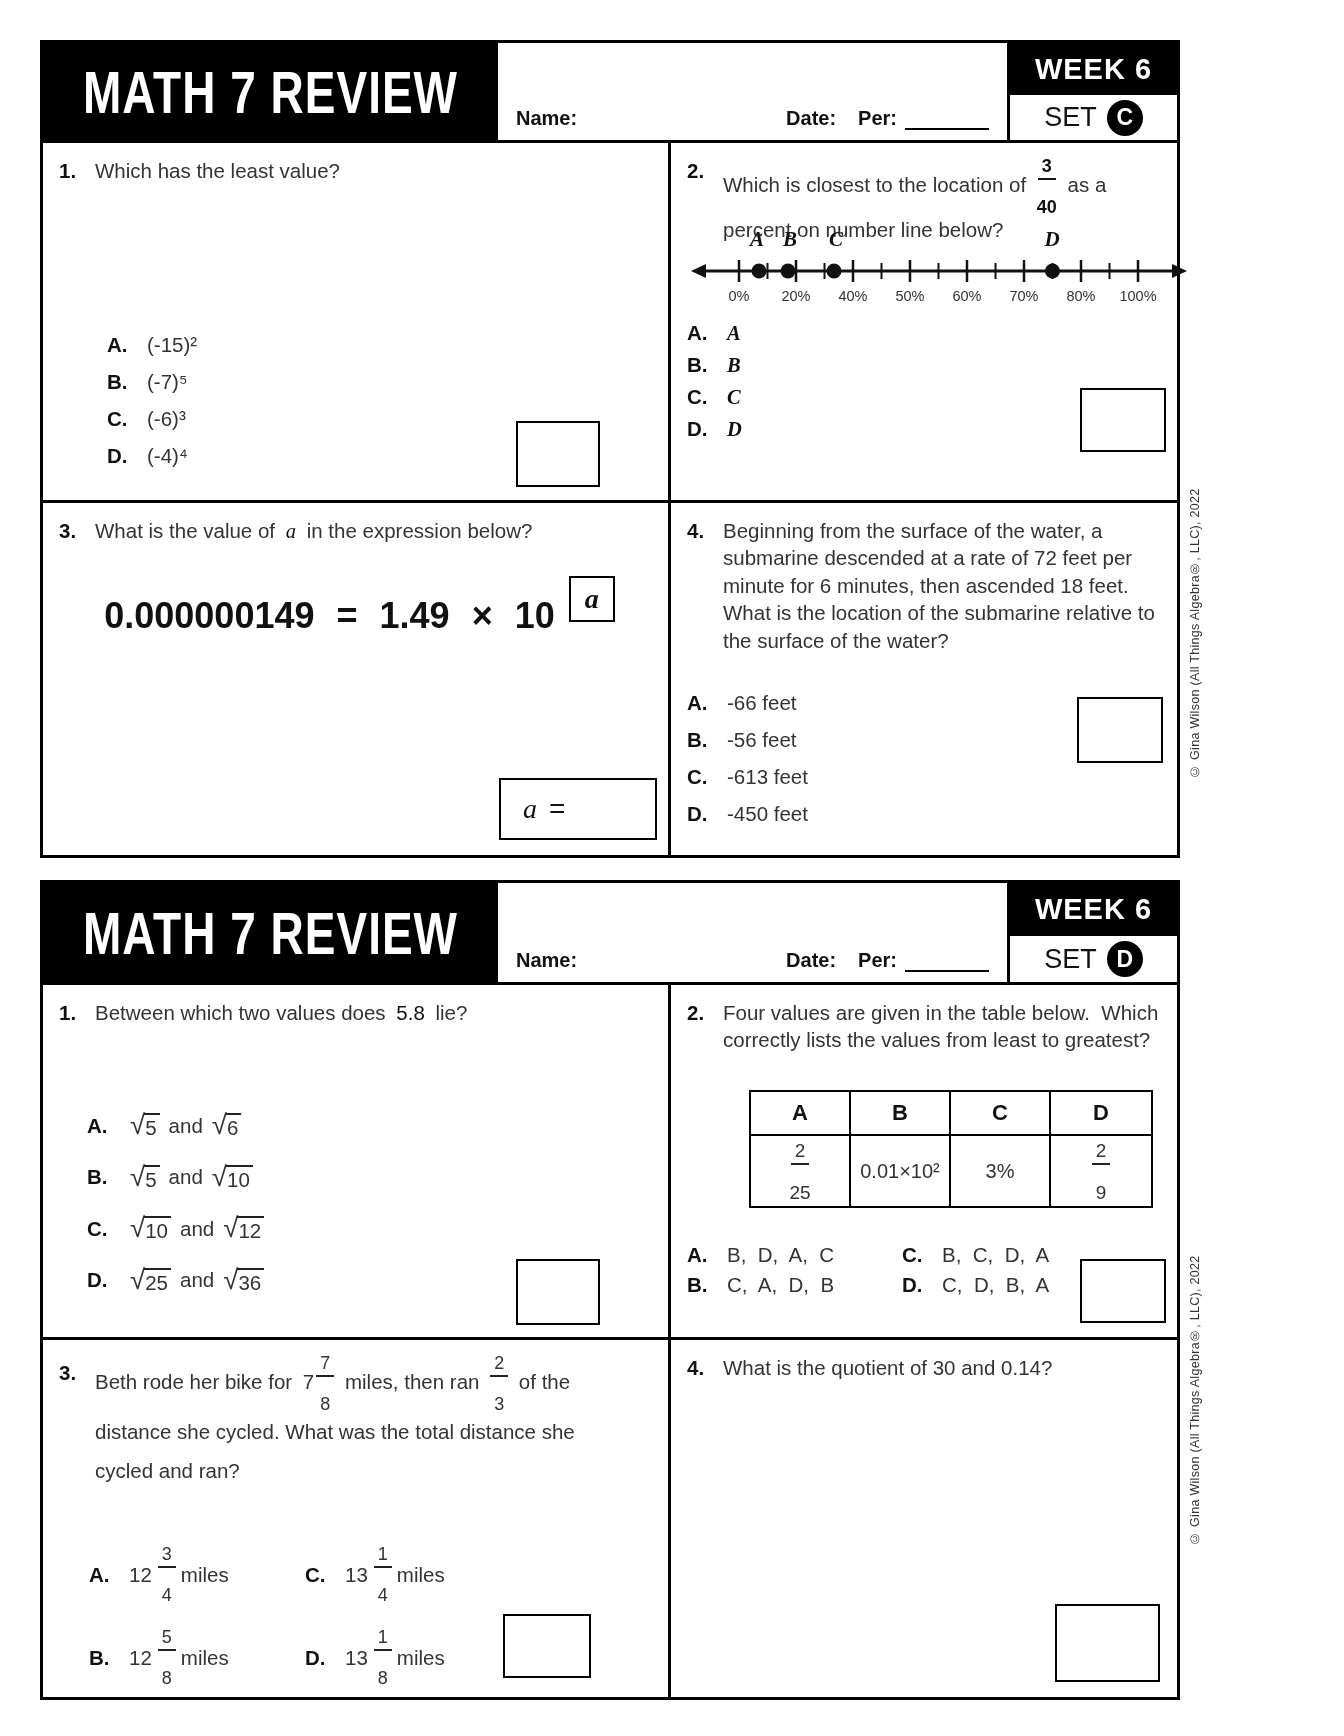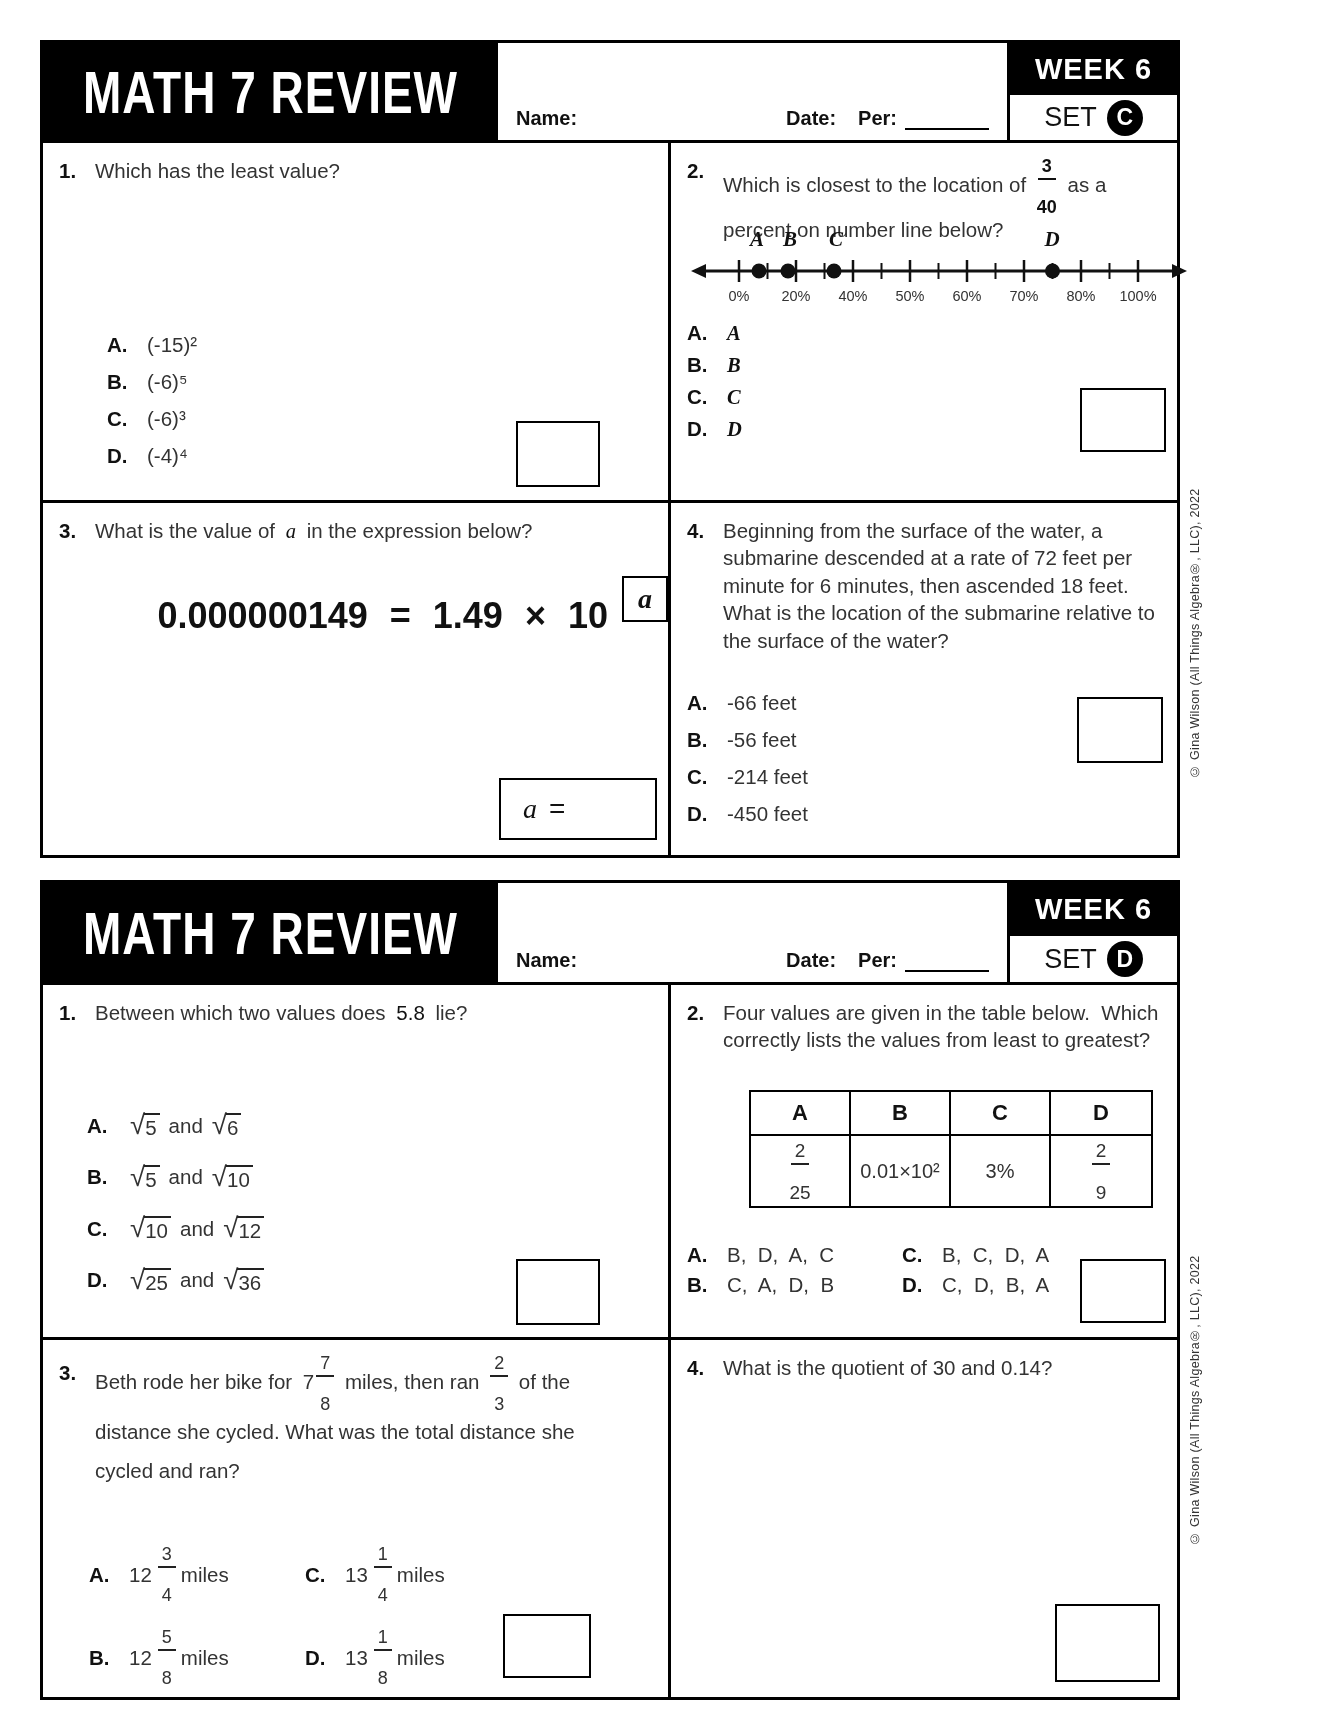--- a/index.html
+++ b/index.html
@@ -47,21 +47,21 @@
   .whole{margin-right:1px}
 
   .sqrt{display:inline-flex;align-items:flex-start;line-height:1;margin:0 3px}
   .rsign{font-size:1.35em;line-height:.85;font-weight:400}
   .rbody{border-top:2px solid #222;padding:3px 3px 0 1px;margin-left:-1px}
   .conj{margin:0 6px}
 
   .ansbox{position:absolute;border:2.5px solid #000;background:#fff}
   .ansbox.a-eq{display:flex;align-items:center;padding-left:22px;gap:12px;font-size:28px;color:#111}
 
-  .eqwrap{position:absolute;left:8px;right:0;text-align:right}
+  .eqwrap{position:absolute;left:8px;right:0;text-align:center}
   .eq{font-size:36px;font-weight:700;color:#111;white-space:nowrap}
   .eqsp{margin:0 12px}
   .expbox{display:inline-flex;border:2.5px solid #000;width:46px;height:46px;align-items:center;justify-content:center;position:relative;top:-20px;margin-left:4px;font-size:28px}
 
   .numberline{position:absolute}
   .numberline .ax{stroke:#111;stroke-width:3}
   .numberline .ar{fill:#111}
   .numberline .tk{stroke:#111;stroke-width:2.5}
   .numberline .tkm{stroke:#111;stroke-width:2}
   .numberline .dot{fill:#111}
@@ -117,21 +117,21 @@
             <span class="qnum">1.</span>
             <span class="qbody pre">Which has the least value?</span>
           </div>
           <div class="opts" style="left:64px;top:190px">
             <div class="opt">
                 <span class="ol">A.</span>
                 <span class="ov">(-15)²</span>
               </div>
             <div class="opt">
                 <span class="ol">B.</span>
-                <span class="ov">(-6)⁵</span>
+                <span class="ov">(-7)⁵</span>
               </div>
             <div class="opt">
                 <span class="ol">C.</span>
                 <span class="ov">(-6)³</span>
               </div>
             <div class="opt">
                 <span class="ol">D.</span>
                 <span class="ov">(-4)⁴</span>
               </div>
           </div>
@@ -246,21 +246,21 @@
             <div class="opt">
                 <span class="ol">A.</span>
                 <span class="ov">-66 feet</span>
               </div>
             <div class="opt">
                 <span class="ol">B.</span>
                 <span class="ov">-56 feet</span>
               </div>
             <div class="opt">
                 <span class="ol">C.</span>
-                <span class="ov">-214 feet</span>
+                <span class="ov">-613 feet</span>
               </div>
             <div class="opt">
                 <span class="ol">D.</span>
                 <span class="ov">-450 feet</span>
               </div>
           </div>
           <div class="ansbox" style="left:406px;top:194px;width:86px;height:66px"></div>
         </div>
       </div>
     </div>

